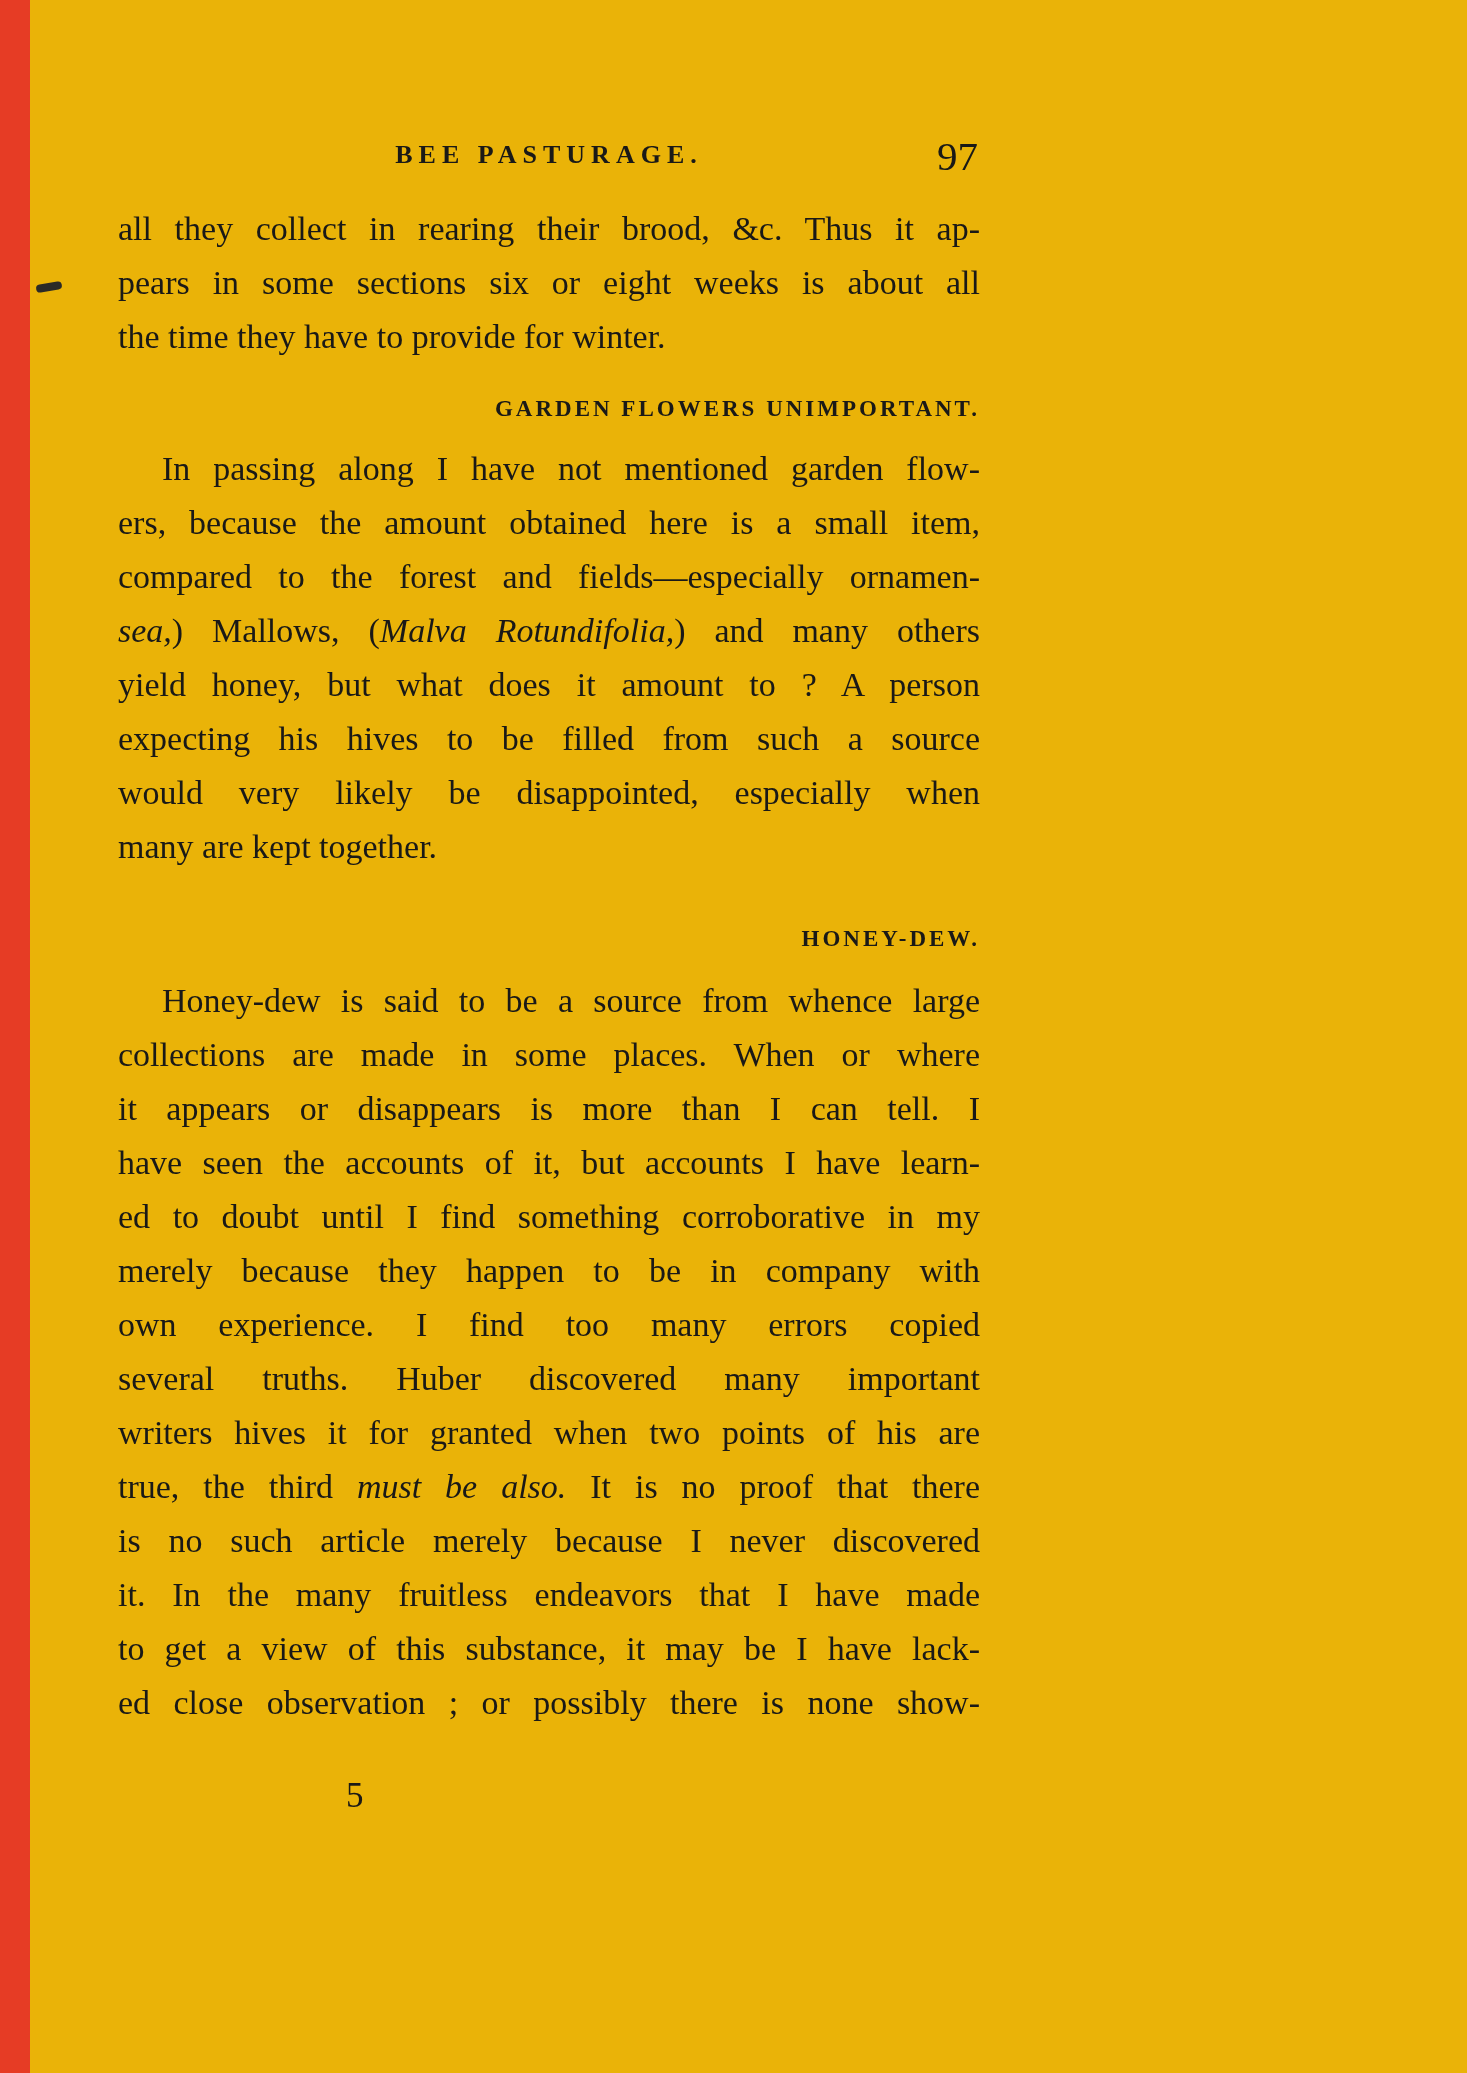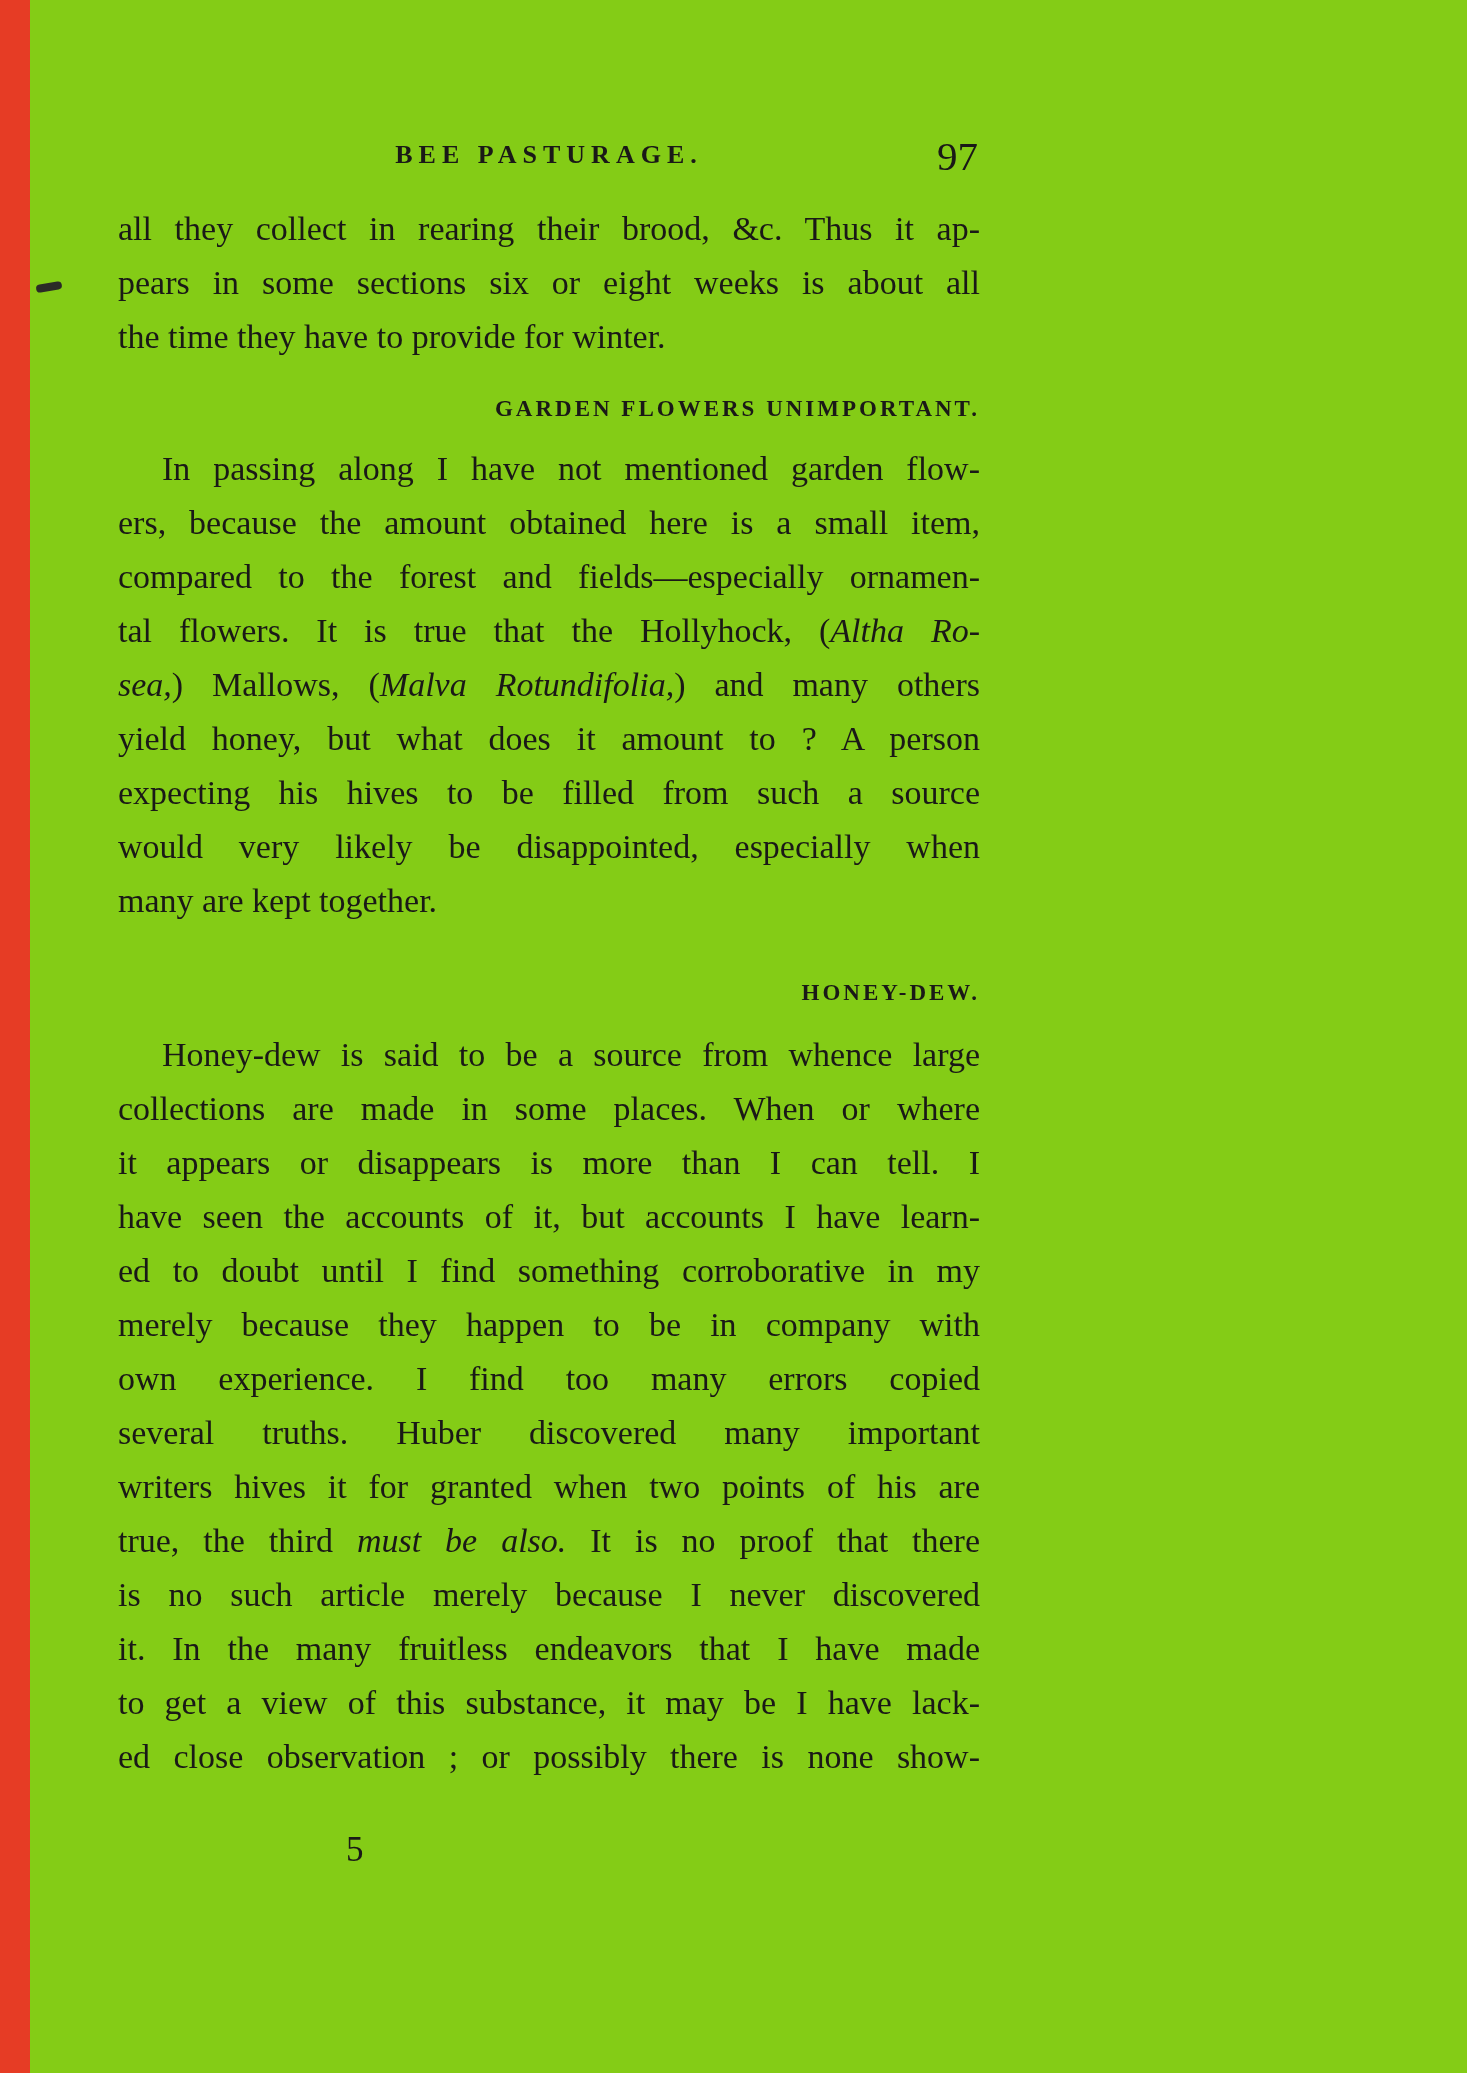--- a/index.html
+++ b/index.html
@@ -7,21 +7,21 @@
   body {
     width: 1467px;
     height: 2073px;
     background: #fcfcf9;
     font-family: "Liberation Serif", serif;
   }
   .page {
     position: relative;
     width: 1467px;
     height: 2073px;
-    background: #84cc16;
+    background: #eab308;
     color: #1a1917;
     overflow: hidden;
   }
   .red-strip {
     position: absolute;
     left: 0;
     top: 0;
     width: 30px;
     height: 2073px;
     background: #e63c25;
@@ -111,21 +111,20 @@
         <div class="line"><span>pears in some sections six or eight weeks is about all</span></div>
         <div class="line last"><span>the time they have to provide for winter.</span></div>
       </div>
 
     <h2 class="section-heading">GARDEN FLOWERS UNIMPORTANT.</h2>
 
     <div class="paragraph">
         <div class="line indent"><span>In passing along I have not mentioned garden flow-</span></div>
         <div class="line"><span>ers, because the amount obtained here is a small item,</span></div>
         <div class="line"><span>compared to the forest and fields—especially ornamen-</span></div>
-        <div class="line"><span>tal flowers. It is true that the Hollyhock, (</span><span class="italic">Altha Ro-</span></div>
         <div class="line"><span class="italic">sea,</span><span>) Mallows, (</span><span class="italic">Malva Rotundifolia,</span><span>) and many others</span></div>
         <div class="line"><span>yield honey, but what does it amount to ? A person</span></div>
         <div class="line"><span>expecting his hives to be filled from such a source</span></div>
         <div class="line"><span>would very likely be disappointed, especially when</span></div>
         <div class="line last"><span>many are kept together.</span></div>
       </div>
 
     <h2 class="section-heading honey">HONEY-DEW.</h2>
 
     <div class="paragraph">

